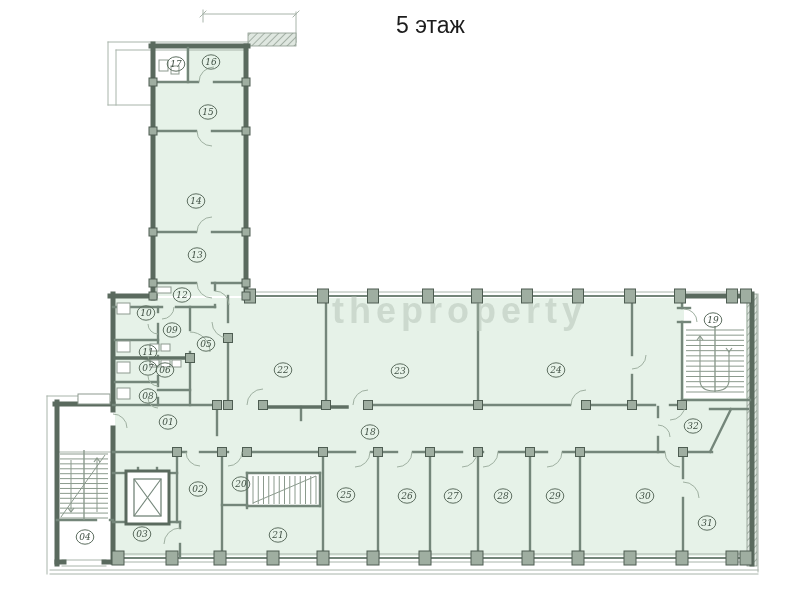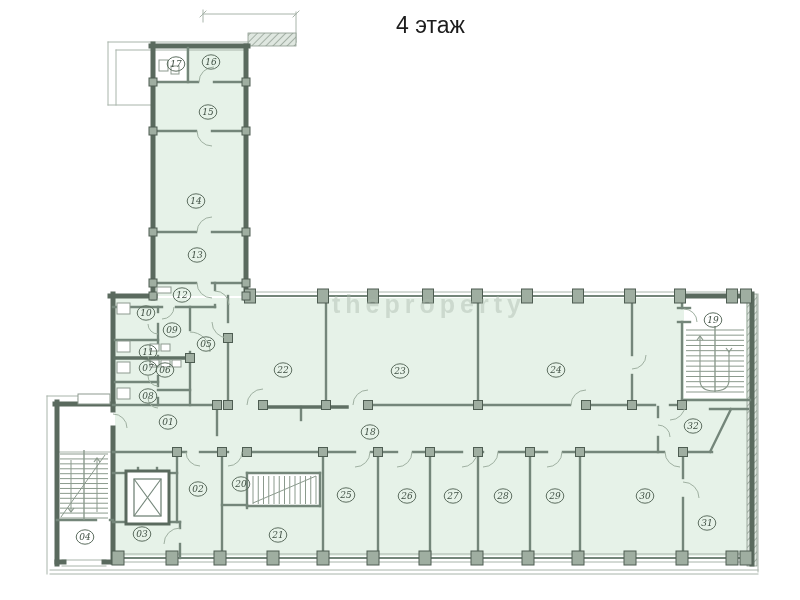--- a/index.html
+++ b/index.html
@@ -1,21 +1,21 @@
 <!DOCTYPE html>
 <html><head>
 <meta charset="utf-8">
 <style>
   html,body{margin:0;padding:0;background:#fff;}
   #stage{position:relative;width:800px;height:600px;background:#ffffff;overflow:hidden;
          font-family:"Liberation Sans",sans-serif;}
   #plan-svg{position:absolute;left:0;top:0;}
   #floor-title{position:absolute;left:396px;top:12px;font-size:23px;color:#1c1c1c;
                font-family:"Liberation Sans",sans-serif;}
-  #watermark{position:absolute;left:332px;top:290px;font-size:25px;font-weight:bold;
+  #watermark{position:absolute;left:332px;top:290px;font-size:36px;font-weight:bold;
              color:#a9b8ab;opacity:.42;letter-spacing:5px;font-family:"Liberation Sans",sans-serif;
              pointer-events:none;text-align:right;}
   .room-label-text{font-family:"DejaVu Serif",serif;font-style:italic;}
 </style>
 </head>
 <body>
 
 <div id="stage">
   <svg id="plan-svg" width="800" height="600">
       <defs>
@@ -451,14 +451,14 @@
           <ellipse cx="707" cy="523" rx="8.8" ry="7.2" fill="none" stroke="#5d6e60" stroke-width="1"></ellipse>
           <text x="707" y="526" text-anchor="middle" font-size="9" fill="#3f4f43" class="room-label-text">31</text>
         </g>
         <g>
           <ellipse cx="693" cy="426" rx="8.8" ry="7.2" fill="none" stroke="#5d6e60" stroke-width="1"></ellipse>
           <text x="693" y="429" text-anchor="middle" font-size="9" fill="#3f4f43" class="room-label-text">32</text>
         </g>
       </g>
     </svg>
   <div id="watermark">theproperty</div>
-  <div id="floor-title">4 этаж</div>
+  <div id="floor-title">5 этаж</div>
 </div>
 
 </body></html>

